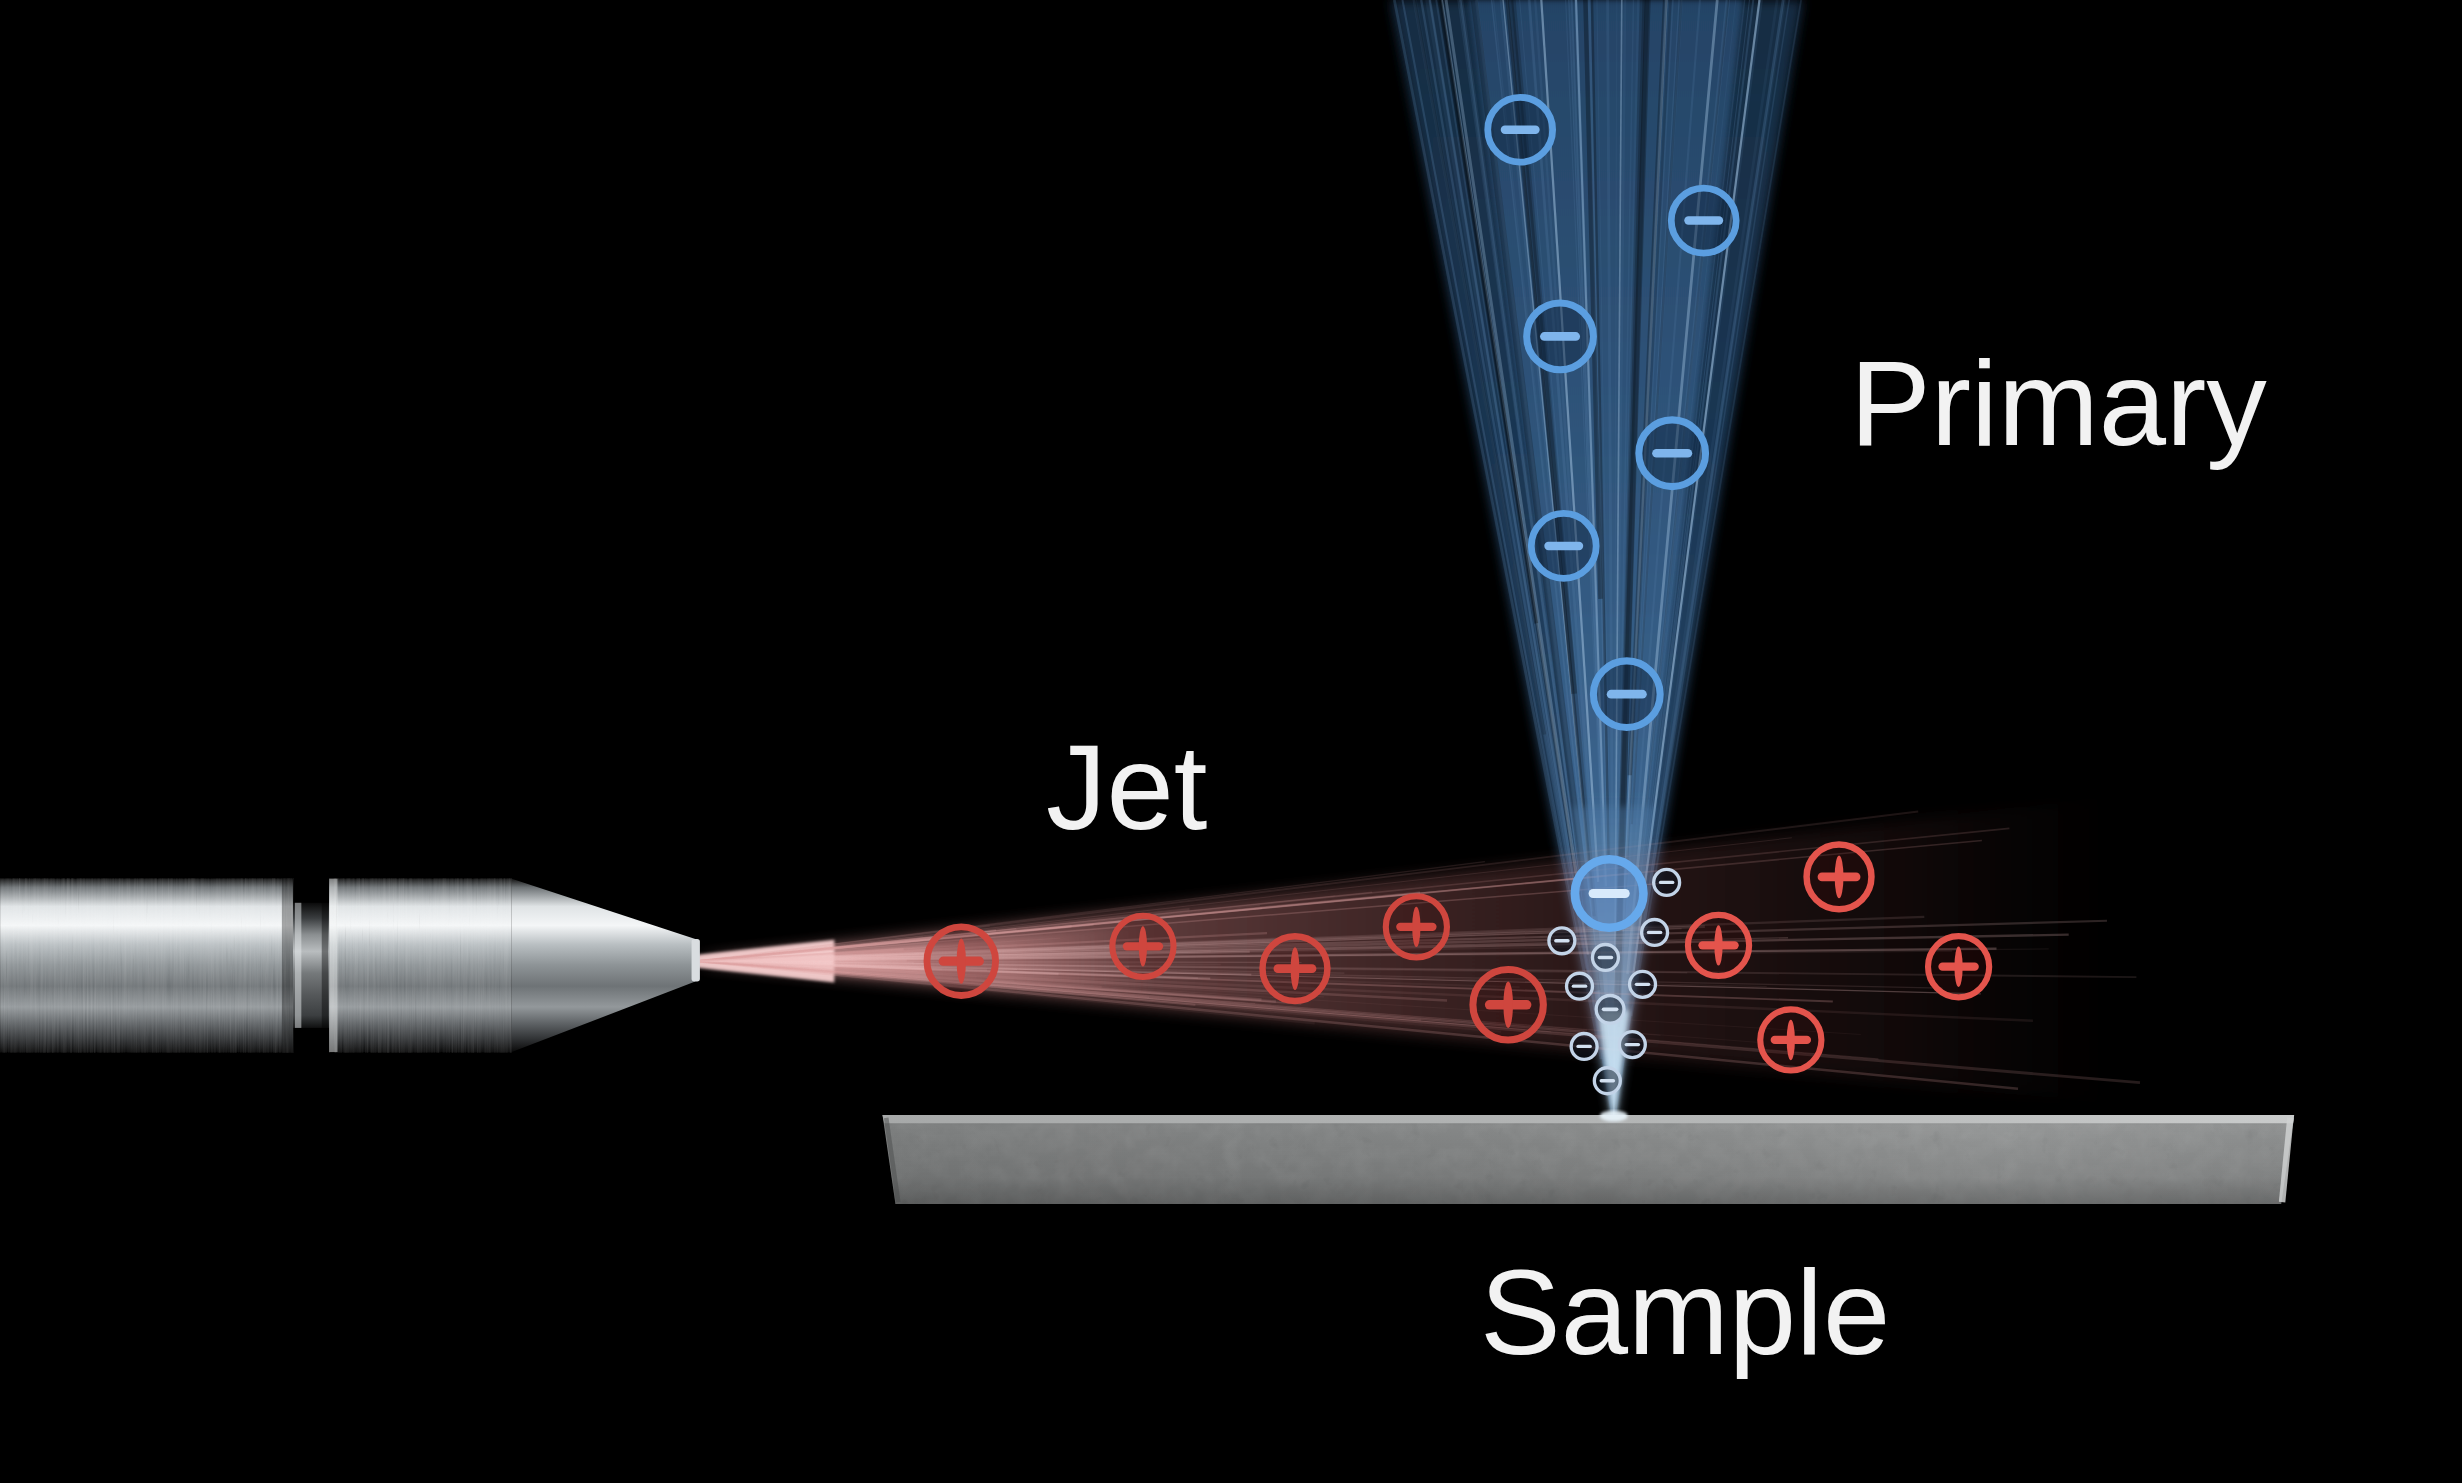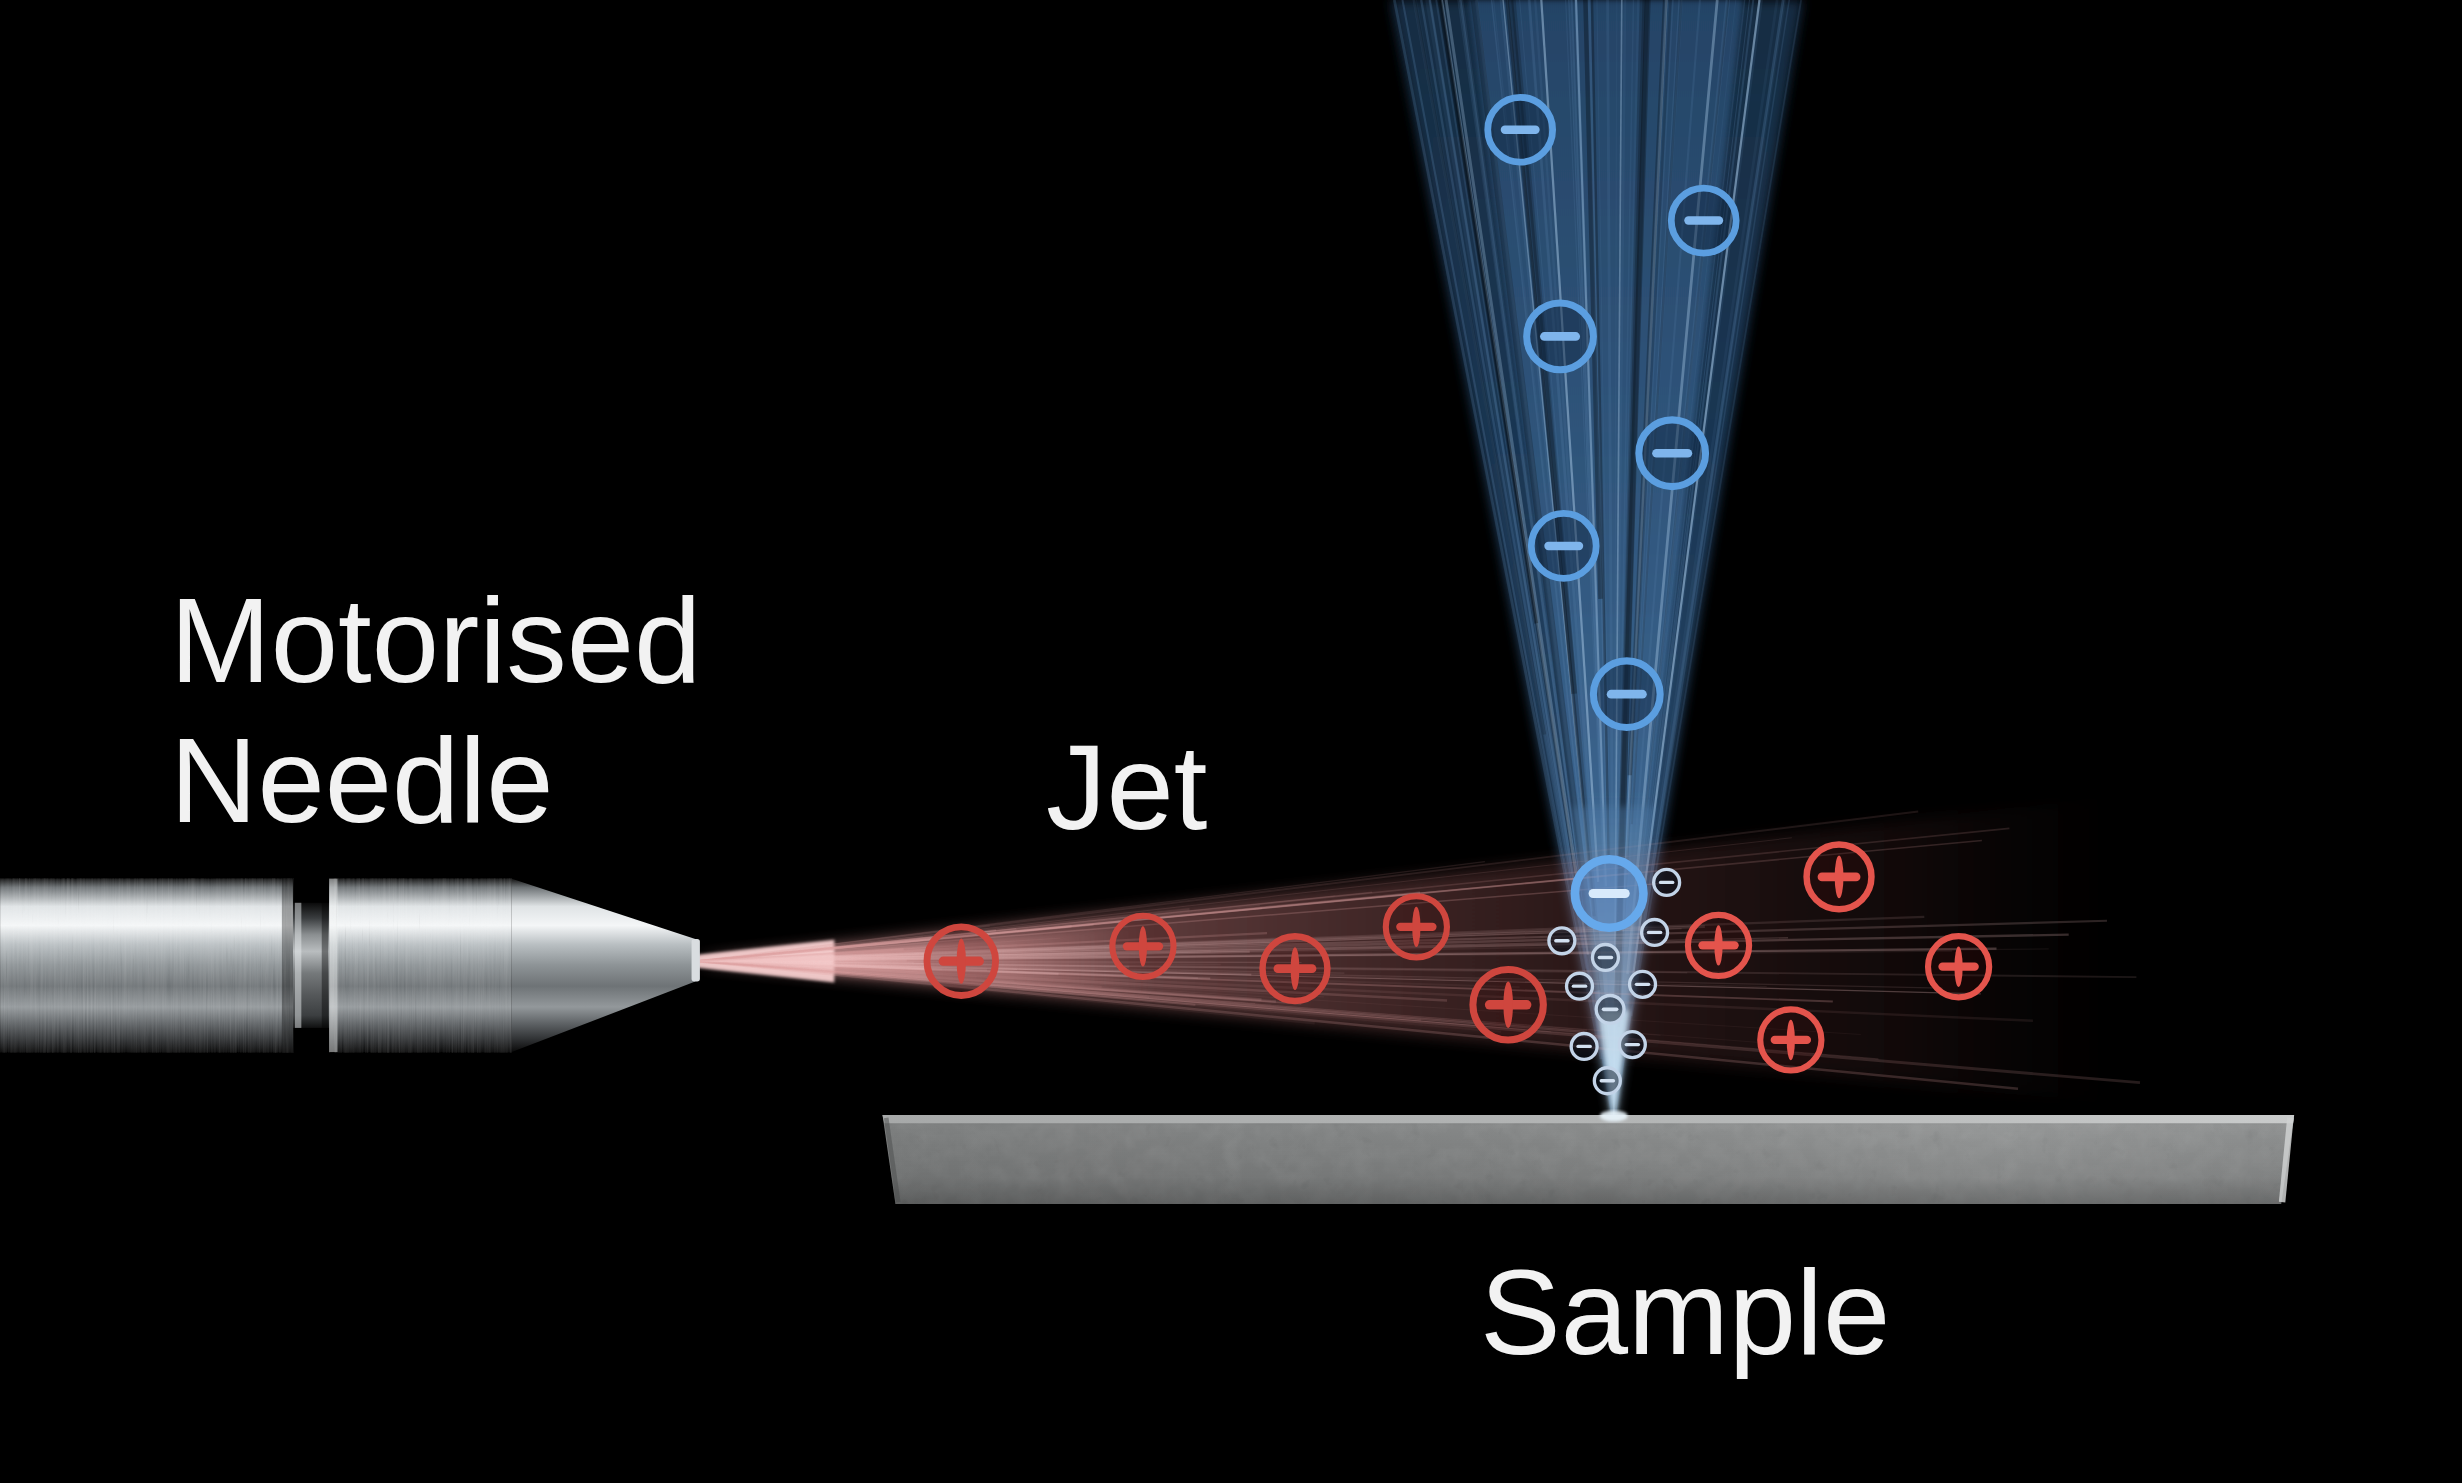--- a/index.html
+++ b/index.html
@@ -450,26 +450,22 @@
           <circle cx="1761" cy="1127" r="14" fill="rgba(10,20,34,0.5)" stroke="#c3d4e8" stroke-width="3.6"></circle>
           <rect x="1752.6" y="1125.2" width="16.8" height="3.6" rx="1.8" fill="#d2e0f0"></rect>
         </g>
         <g>
           <circle cx="1734" cy="1166" r="14" fill="rgba(10,20,34,0.5)" stroke="#c3d4e8" stroke-width="3.6"></circle>
           <rect x="1725.6" y="1164.2" width="16.8" height="3.6" rx="1.8" fill="#d2e0f0"></rect>
         </g>
       </g>
   </svg>
 
-  <div class="label" style="left: 170px; top: 570px; color: rgb(242, 242, 242);">
-    <span>Motorised</span><br>
-    <span>Needle</span>
-  </div>
 
   <div class="label" style="left: 1046px; top: 717px; color: rgb(242, 242, 242);">Jet</div>
 
   <div class="label" style="left: 1850px; top: 333px; color: rgb(242, 242, 242);">
-    <br>
+    <span>Primary</span><br>
   </div>
 
   <div class="label" style="left: 1436px; top: 1242px; color: rgb(242, 242, 242); margin-left: 44px;">Sample</div>
 </div>
 
 
 </body></html>

